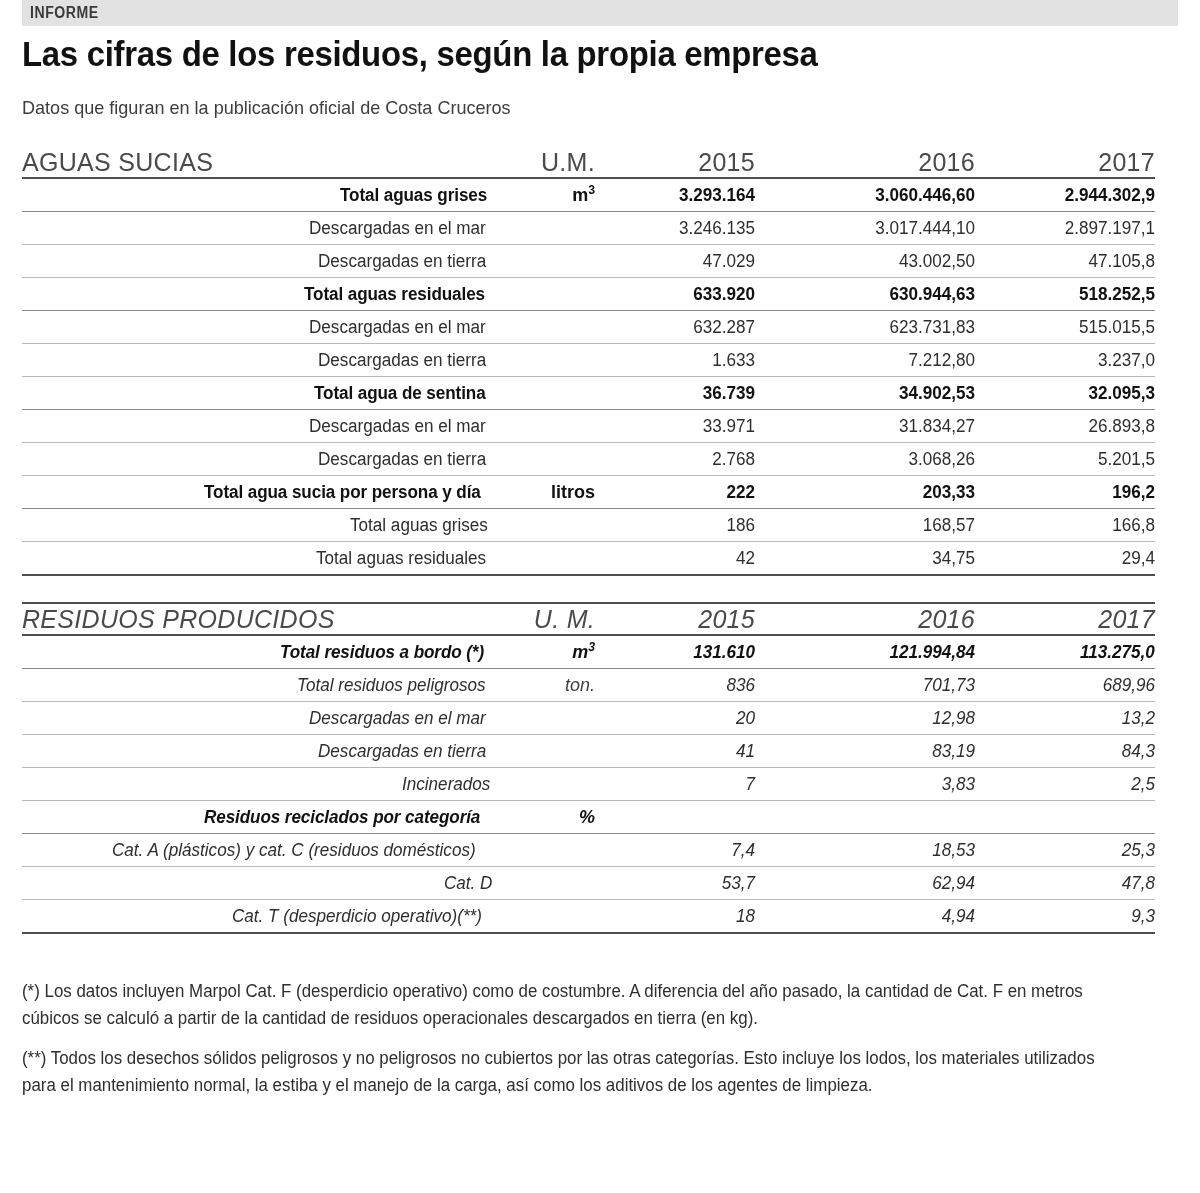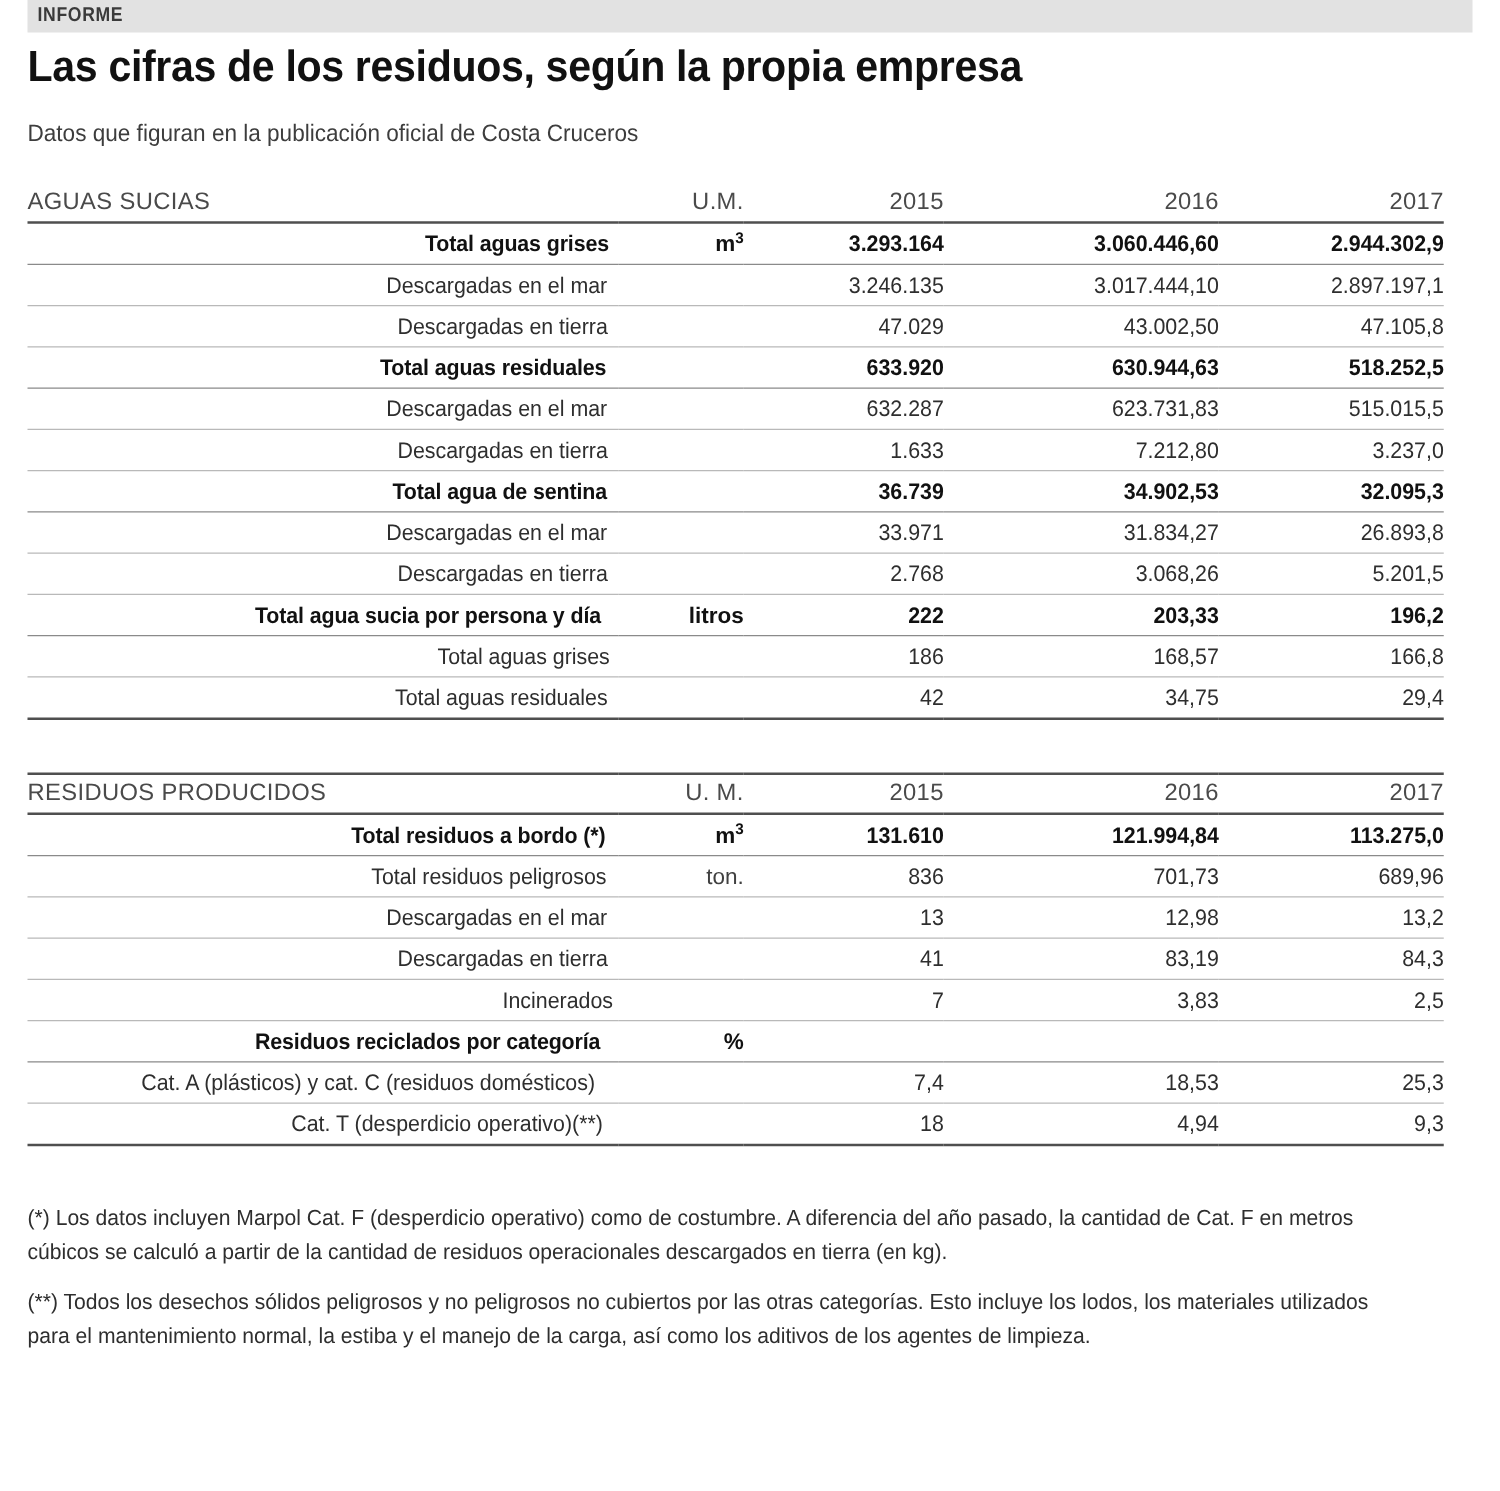--- a/index.html
+++ b/index.html
@@ -62,39 +62,39 @@
   }
 
   
   .tbl {
     width: 1133px;
     border-collapse: collapse;
     table-layout: fixed;
     font-size: 18px;
   }
   #tbl-aguas { margin-top: 28px; }
-  #tbl-residuos { margin-top: 42px; }
+  #tbl-residuos { margin-top: 26px; font-style: italic; }
 
   .tbl col.c-label { width: 473px; }
   .tbl col.c-um    { width: 100px; }
   .tbl col.c-y1    { width: 160px; }
   .tbl col.c-y2    { width: 220px; }
   .tbl col.c-y3    { width: 180px; }
 
   .tbl th, .tbl td {
     padding: 0;
     vertical-align: bottom;
     white-space: nowrap;
   }
 
   
   .sec-head th {
     font-weight: 400;
     color: #4a4a4a;
-    font-size: 19px;
+    font-size: 25px;
     height: 30px;
     line-height: 30px;
     border-bottom: 2px solid #4f4f4f;
     letter-spacing: 0.3px;
   }
   .sec-head th.lbl { text-align: left; }
   .sec-head th.num { text-align: right; }
   #tbl-residuos .sec-head th { border-top: 2px solid #4f4f4f; }
 
   
@@ -280,21 +280,21 @@
         <tr>
           <td class="lbl"><span class="tight">Total residuos peligrosos</span></td>
           <td class="um">ton.</td>
           <td class="num"><span class="tight-r">836</span></td>
           <td class="num"><span class="tight-r">701,73</span></td>
           <td class="num"><span class="tight-r">689,96</span></td>
         </tr>
         <tr>
           <td class="lbl"><span class="tight">Descargadas en el mar</span></td>
           <td class="um"></td>
-          <td class="num"><span class="tight-r">13</span></td>
+          <td class="num"><span class="tight-r">20</span></td>
           <td class="num"><span class="tight-r">12,98</span></td>
           <td class="num"><span class="tight-r">13,2</span></td>
         </tr>
         <tr>
           <td class="lbl"><span class="tight">Descargadas en tierra</span></td>
           <td class="um"></td>
           <td class="num"><span class="tight-r">41</span></td>
           <td class="num"><span class="tight-r">83,19</span></td>
           <td class="num"><span class="tight-r">84,3</span></td>
         </tr>
@@ -313,20 +313,27 @@
           <td class="num"></td>
         </tr>
         <tr>
           <td class="lbl"><span class="tight">Cat. A (plásticos) y cat. C (residuos domésticos)</span></td>
           <td class="um"></td>
           <td class="num"><span class="tight-r">7,4</span></td>
           <td class="num"><span class="tight-r">18,53</span></td>
           <td class="num"><span class="tight-r">25,3</span></td>
         </tr>
         <tr>
+          <td class="lbl"><span class="tight">Cat. D</span></td>
+          <td class="um"></td>
+          <td class="num"><span class="tight-r">53,7</span></td>
+          <td class="num"><span class="tight-r">62,94</span></td>
+          <td class="num"><span class="tight-r">47,8</span></td>
+        </tr>
+        <tr>
           <td class="lbl"><span class="tight">Cat. T (desperdicio operativo)(**)</span></td>
           <td class="um"></td>
           <td class="num"><span class="tight-r">18</span></td>
           <td class="num"><span class="tight-r">4,94</span></td>
           <td class="num"><span class="tight-r">9,3</span></td>
         </tr>
       </tbody>
   </table>
 
   <div class="notes">

